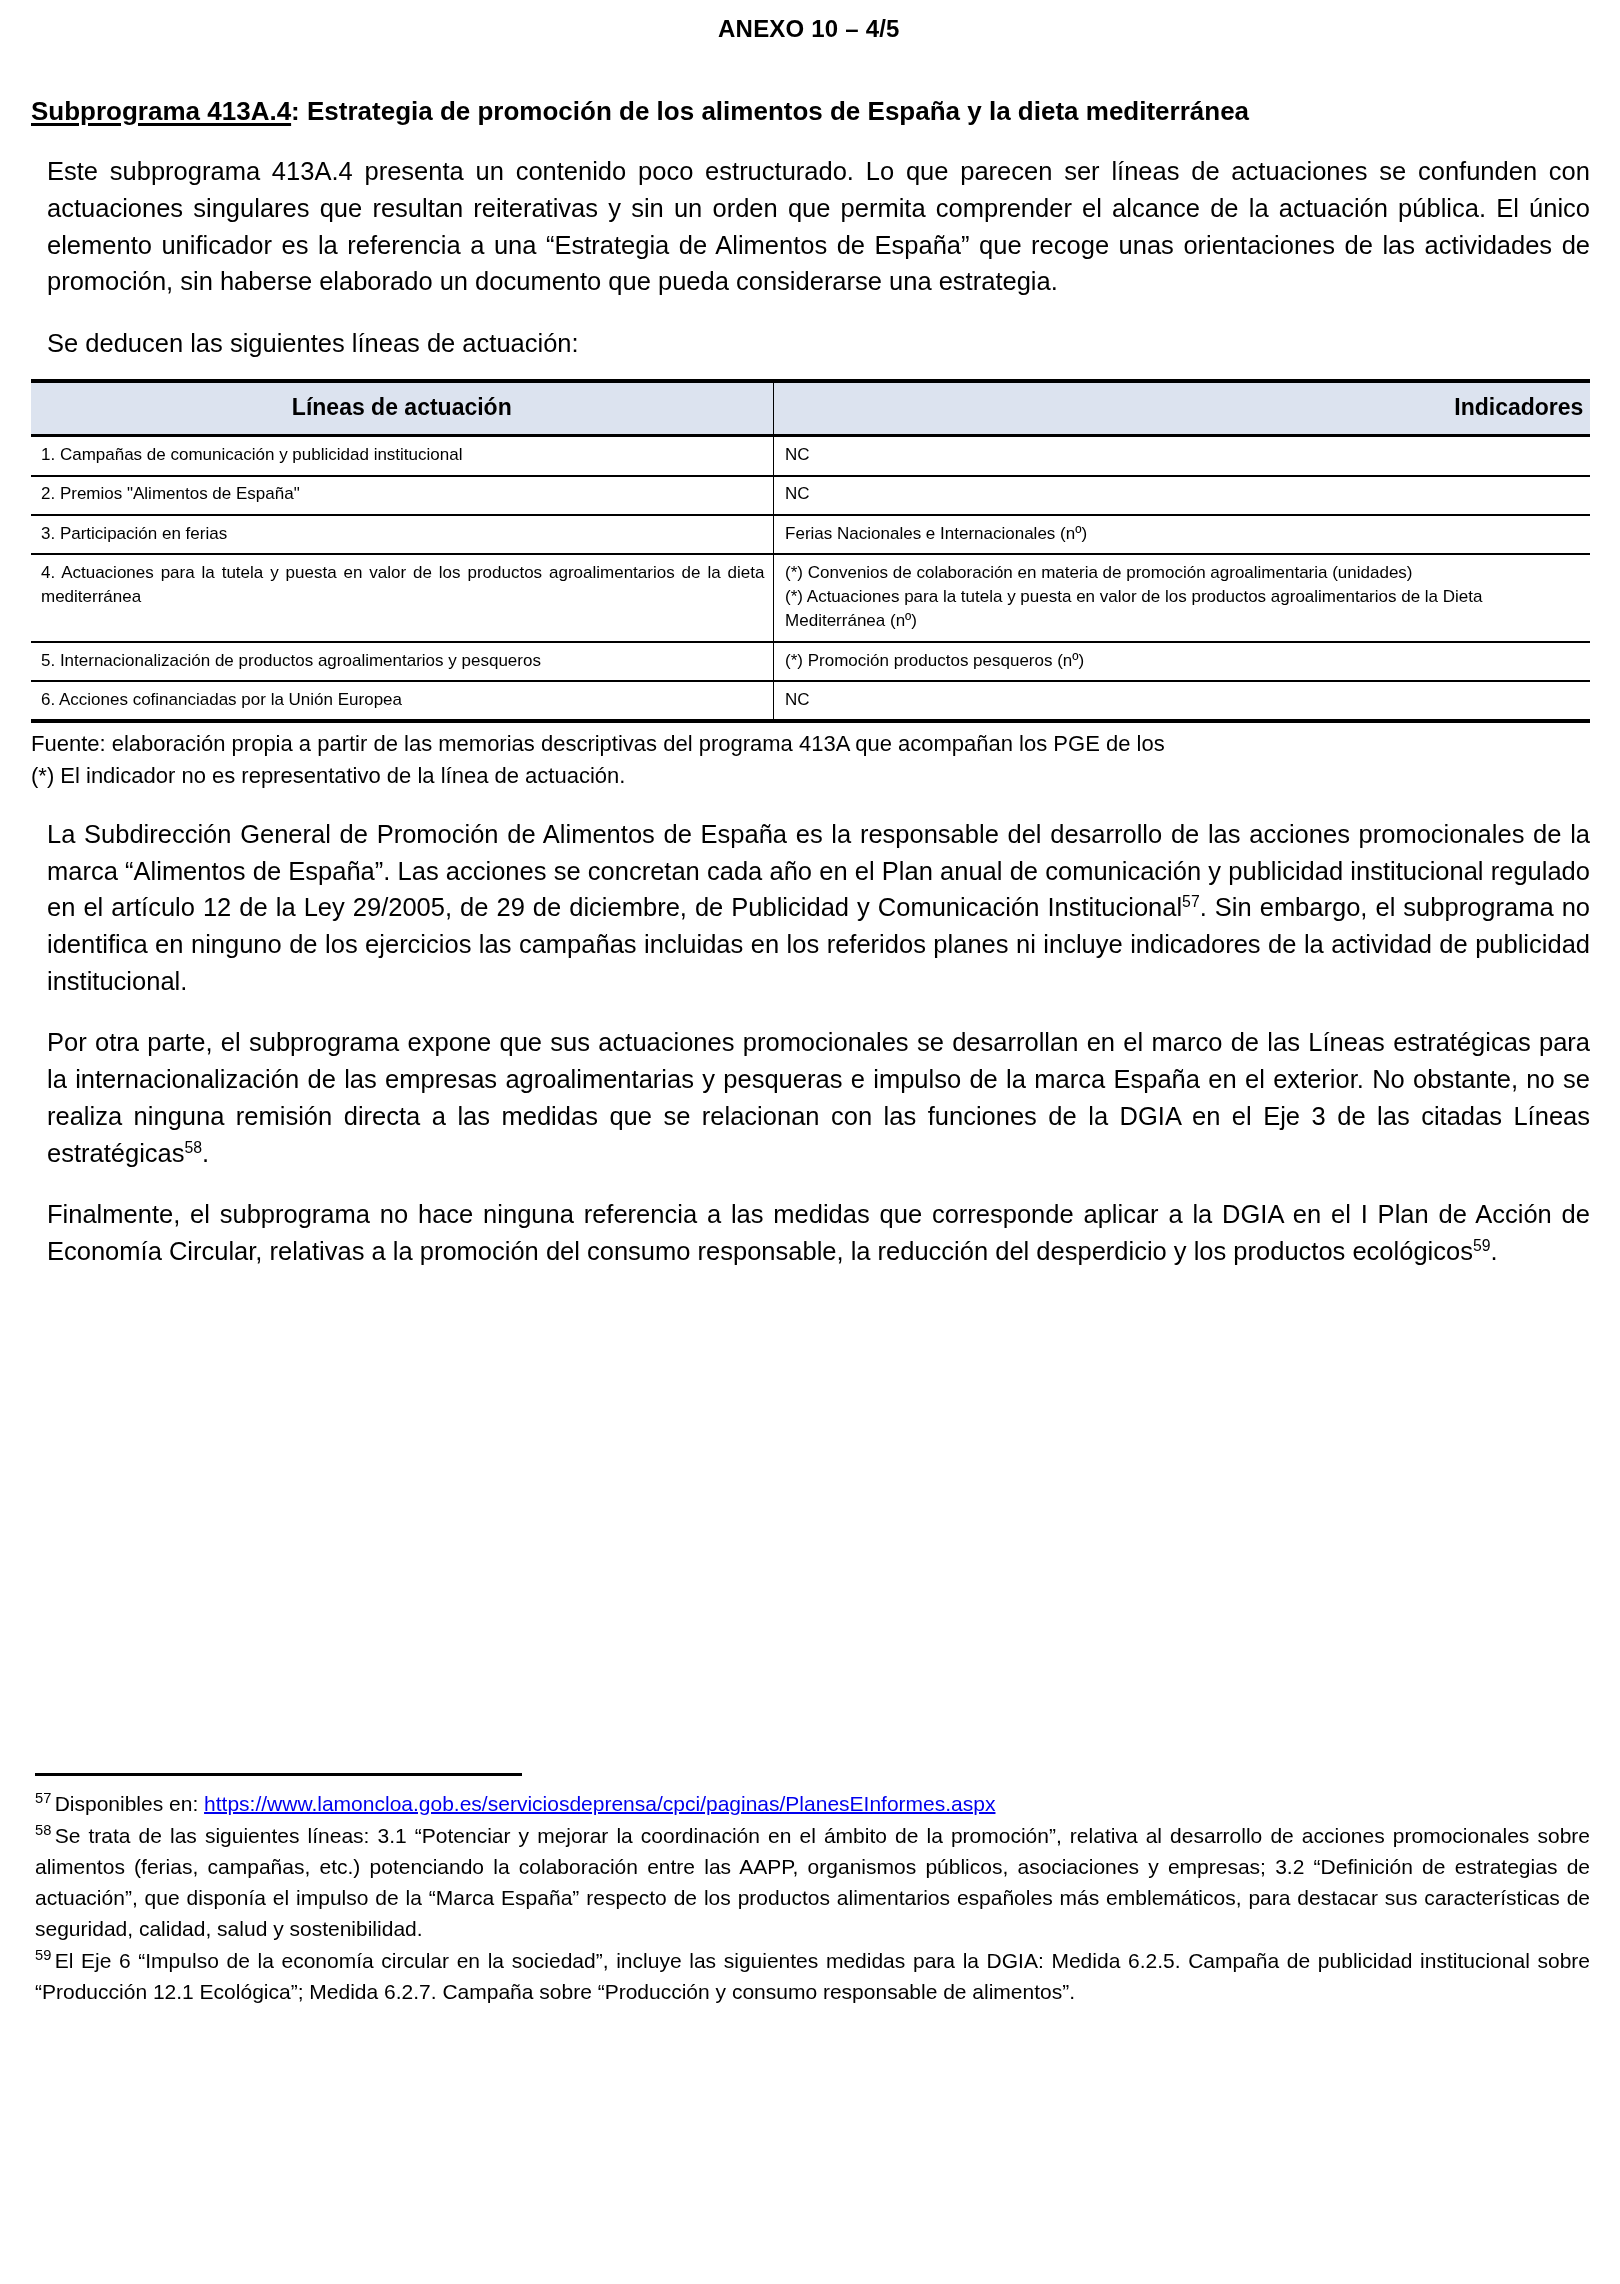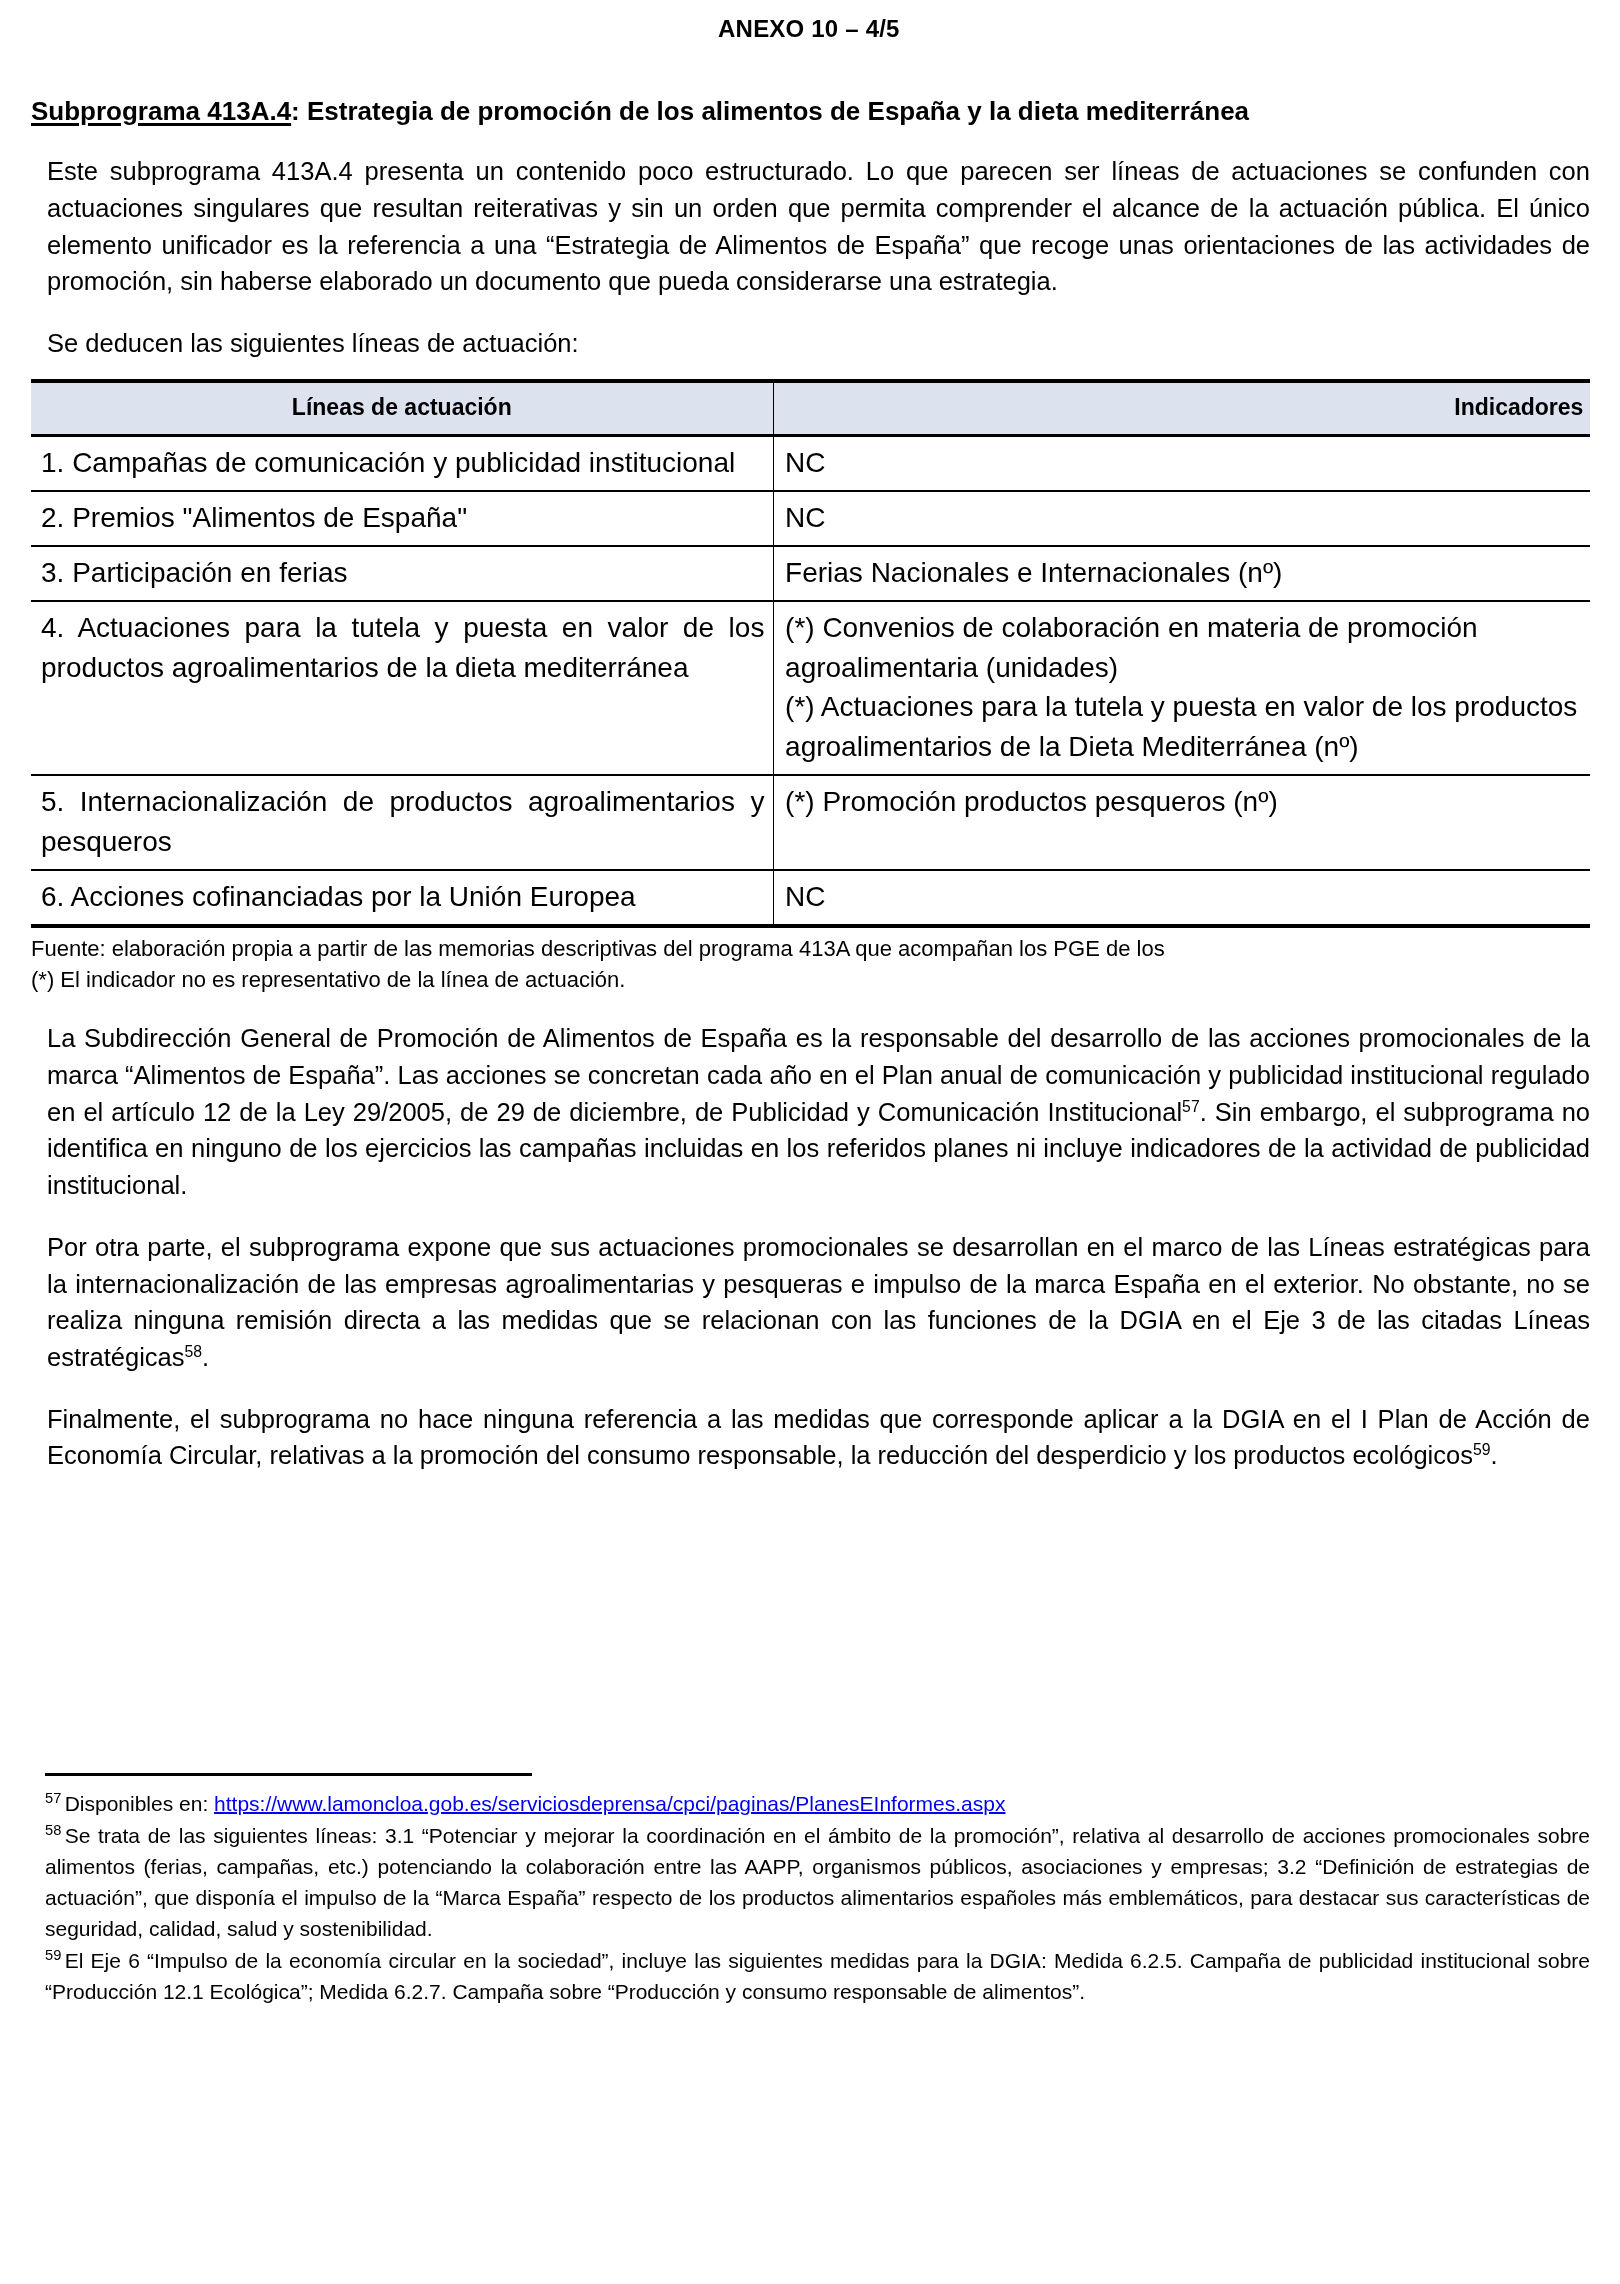--- a/index.html
+++ b/index.html
@@ -83,21 +83,21 @@
     padding: 11.5px 6.6px 13px 6.6px;
     border-top: 4.1px solid #000;
     border-bottom: 3.3px solid #000;
     vertical-align: middle;
   }
   table.lines thead th.sep-l {
     border-left: 1.6px solid #000;
     text-align: right;
   }
   table.lines tbody td {
-    font-size: 28px;
+    font-size: 17px;
     line-height: 1.42;
     padding: 5.8px 8.2px 7.4px 8.2px;
     border-bottom: 2.5px solid #000;
     vertical-align: top;
   }
   table.lines tbody tr:last-child td {
     border-bottom: 4.1px solid #000;
   }
   table.lines tbody td.col-left {
     text-align: justify;
@@ -116,21 +116,21 @@
     font-size: 22px;
     line-height: 1.42;
     margin-top: 5px;
     text-align: left;
   }
   .source-note .ln { display: block; }
 
   
   .footnotes {
     position: absolute;
-    left: 45px;
+    left: 35px;
     right: 31px;
     top: 1773px;
   }
   .fn-rule {
     width: 487px;
     height: 0;
     border-top: 3.3px solid #000;
     margin: 0 0 13px 0;
   }
   .footnote {

